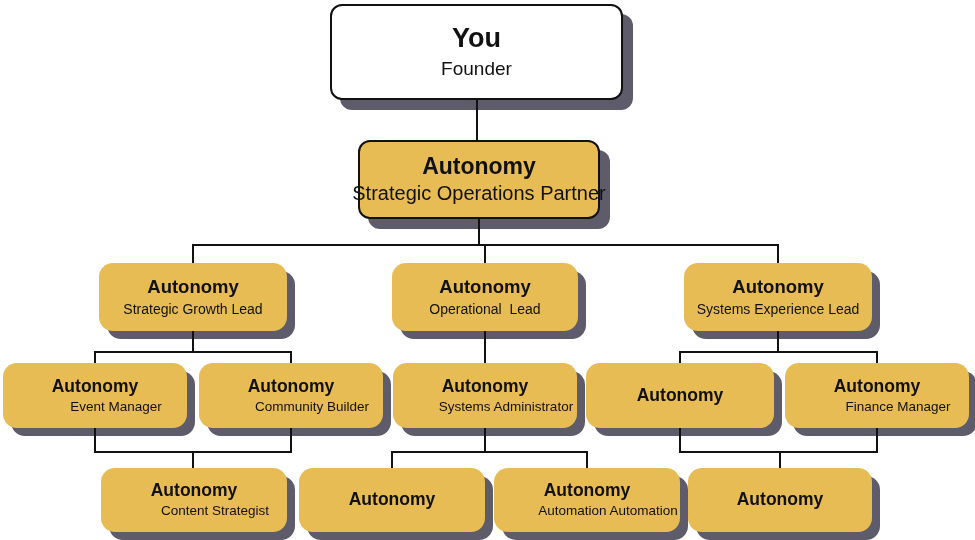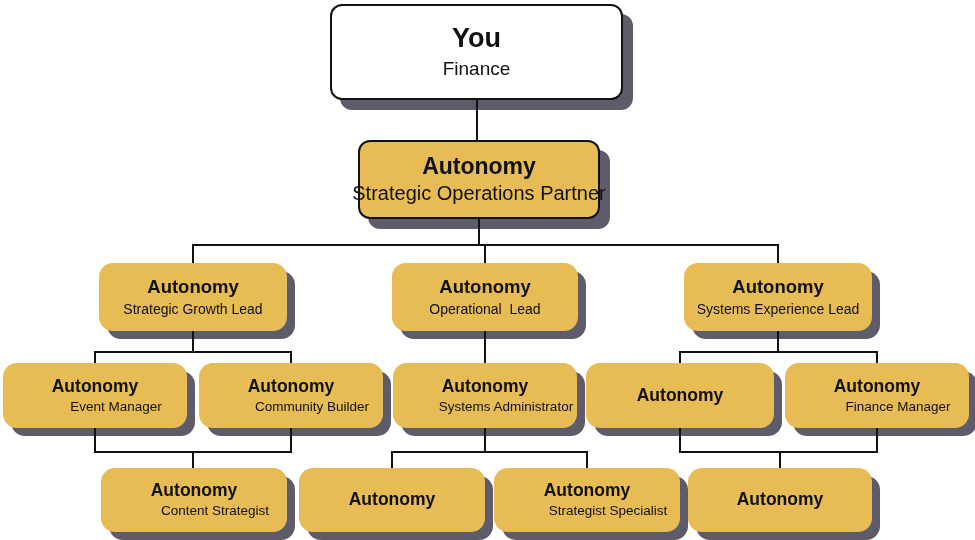--- a/index.html
+++ b/index.html
@@ -55,21 +55,21 @@
   .v{width:2px;}
   .h{height:2px;}
 </style>
 </head>
 <body>
 
 <div class="canvas">
 
   <div class="node root" style="left:330px;top:4px;width:293px;height:96px;">
     <div class="title">You</div>
-    <div class="sub">Finance</div>
+    <div class="sub">Founder</div>
   </div>
 
   <div class="node l2" style="left:358px;top:140px;width:242px;height:79px;">
     <div class="title">Autonomy</div>
     <div class="sub">Strategic Operations Partner</div>
   </div>
 
   <div class="node l3" style="left:99px;top:263px;width:188px;height:68px;">
     <div class="title">Autonomy</div>
     <div class="sub">Strategic Growth Lead</div>
@@ -105,21 +105,21 @@
 
   <div class="node l5" style="left:101px;top:468px;width:186px;height:64px;">
     <div class="title">Autonomy</div>
     <div class="sub">Content Strategist</div>
   </div>
   <div class="node l5" style="left:299px;top:468px;width:186px;height:64px;">
     <div class="title">Autonomy</div>
   </div>
   <div class="node l5" style="left:494px;top:468px;width:186px;height:64px;">
     <div class="title">Autonomy</div>
-    <div class="sub">Strategist Specialist</div>
+    <div class="sub">Automation Automation</div>
   </div>
   <div class="node l5" style="left:688px;top:468px;width:184px;height:64px;">
     <div class="title">Autonomy</div>
   </div>
 
   <div class="line v" style="left:476px;top:100px;height:40px;"></div>
 
   <div class="line v" style="left:478px;top:219px;height:26px;"></div>
   <div class="line h" style="left:192px;top:244px;width:587px;"></div>
   <div class="line v" style="left:192px;top:244px;height:19px;"></div>

